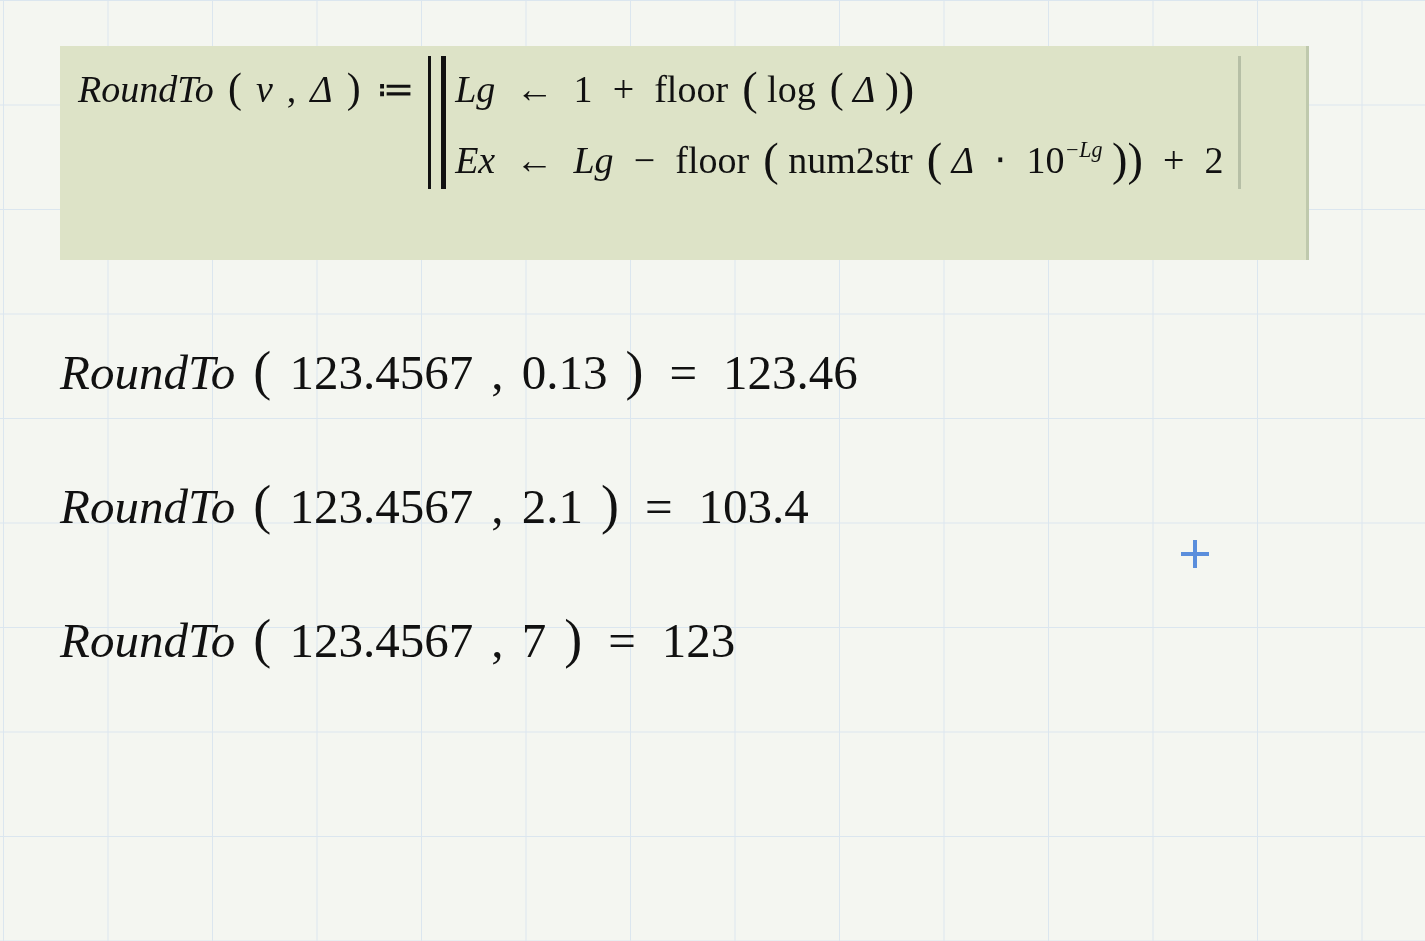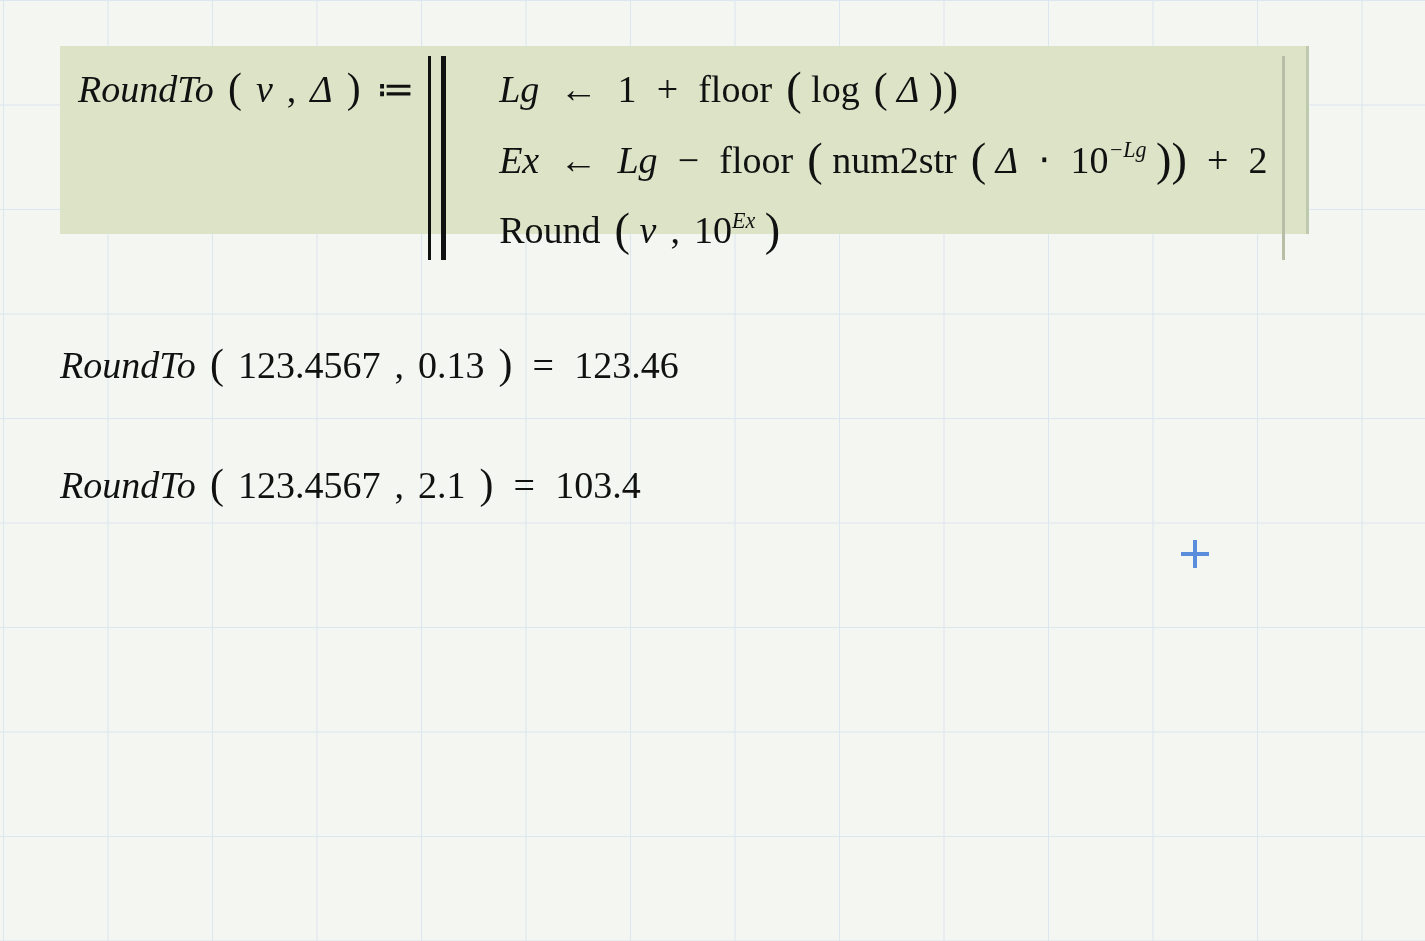--- a/index.html
+++ b/index.html
@@ -20,21 +20,21 @@
       linear-gradient(to right, #dbe6ef 1px, transparent 1px),
       linear-gradient(to bottom, #dbe6ef 1px, transparent 1px);
     background-size: 104.5px 104.5px;
     background-position: 3px 0px;
   }
   .def-region {
     position: absolute;
     left: 60px;
     top: 46px;
     width: 1249px;
-    height: 188px;
+    height: 214px;
     background: #dde3c7;
     border-right: 3px solid #bfc9ad;
     box-sizing: border-box;
     padding: 10px 20px 28px 18px;
   }
   .eq-row {
     display: flex;
     align-items: flex-start;
     font-size: 38px;
     color: #111;
@@ -54,32 +54,32 @@
     box-shadow: 5px 0 0 0 #111;
     margin-right: 14px;
     align-self: stretch;
   }
   .dbar-right {
     width: 4px;
     border-right: 3px solid #b6bfa6;
     margin-left: 10px;
     align-self: stretch;
   }
-  .lines { display: flex; flex-direction: column; gap: 8px; margin-left: 44px; }
+  .lines { display: flex; flex-direction: column; gap: 8px; }
   .line { white-space: nowrap; position: relative; line-height: 1.35; }
   .suptxt { font-size: 0.58em; vertical-align: super; position: relative; top: -2px; }
   .supi { font-style: italic; }
   .lp, .rp { font-size: 1.1em; }
   .bigp { font-size: 1.22em; position: relative; top: 2px; }
   .upright { font-style: normal; }
   .examples {
     position: absolute;
     left: 60px;
     top: 340px;
-    font-size: 38px;
+    font-size: 49px;
     color: #111;
   }
   .ex-row {
     white-space: nowrap;
     margin-bottom: 72px;
   }
   .plus-cursor {
     position: absolute;
     left: 1181px;
     top: 540px;
@@ -141,28 +141,20 @@
             <span class="upright">num2str</span>
             <span class="nsp"></span><span class="bigp">(</span>
             <span class="it">Δ</span>
             <span class="sp"></span><span>⋅</span><span class="sp"></span>
             <span>10</span><span class="suptxt supi">−Lg</span>
             <span class="bigp">)</span><span class="bigp">)</span>
             <span class="sp"></span><span>+</span><span class="sp"></span>
             <span>2</span>
           </div>
 
-          <div class="line">
-            <span class="upright">Round</span>
-            <span class="nsp"></span><span class="bigp">(</span>
-            <span class="it">v</span>
-            <span class="nsp"></span><span>,</span><span class="nsp"></span>
-            <span>10</span><span class="suptxt supi">Ex</span>
-            <span class="bigp">)</span>
-          </div>
         </div>
         <div class="dbar-right"></div>
       </div>
     </div>
   </div>
 
   <div class="examples">
     <div class="ex-row">
       <span class="it">RoundTo</span>
       <span class="nsp"></span><span class="lp">(</span><span class="nsp"></span>
@@ -176,16 +168,26 @@
     <div class="ex-row">
       <span class="it">RoundTo</span>
       <span class="nsp"></span><span class="lp">(</span><span class="nsp"></span>
       <span>123.4567</span>
       <span class="nsp"></span><span>,</span><span class="nsp"></span>
       <span>2.1</span>
       <span class="nsp"></span><span class="rp">)</span>
       <span class="sp"></span><span>=</span><span class="sp"></span>
       <span>103.4</span>
     </div>
+    <div class="ex-row">
+      <span class="it">RoundTo</span>
+      <span class="nsp"></span><span class="lp">(</span><span class="nsp"></span>
+      <span>123.4567</span>
+      <span class="nsp"></span><span>,</span><span class="nsp"></span>
+      <span>7</span>
+      <span class="nsp"></span><span class="rp">)</span>
+      <span class="sp"></span><span>=</span><span class="sp"></span>
+      <span>123</span>
+    </div>
   </div>
 
   <div class="plus-cursor"></div>
 </div>
 
 </body></html>

